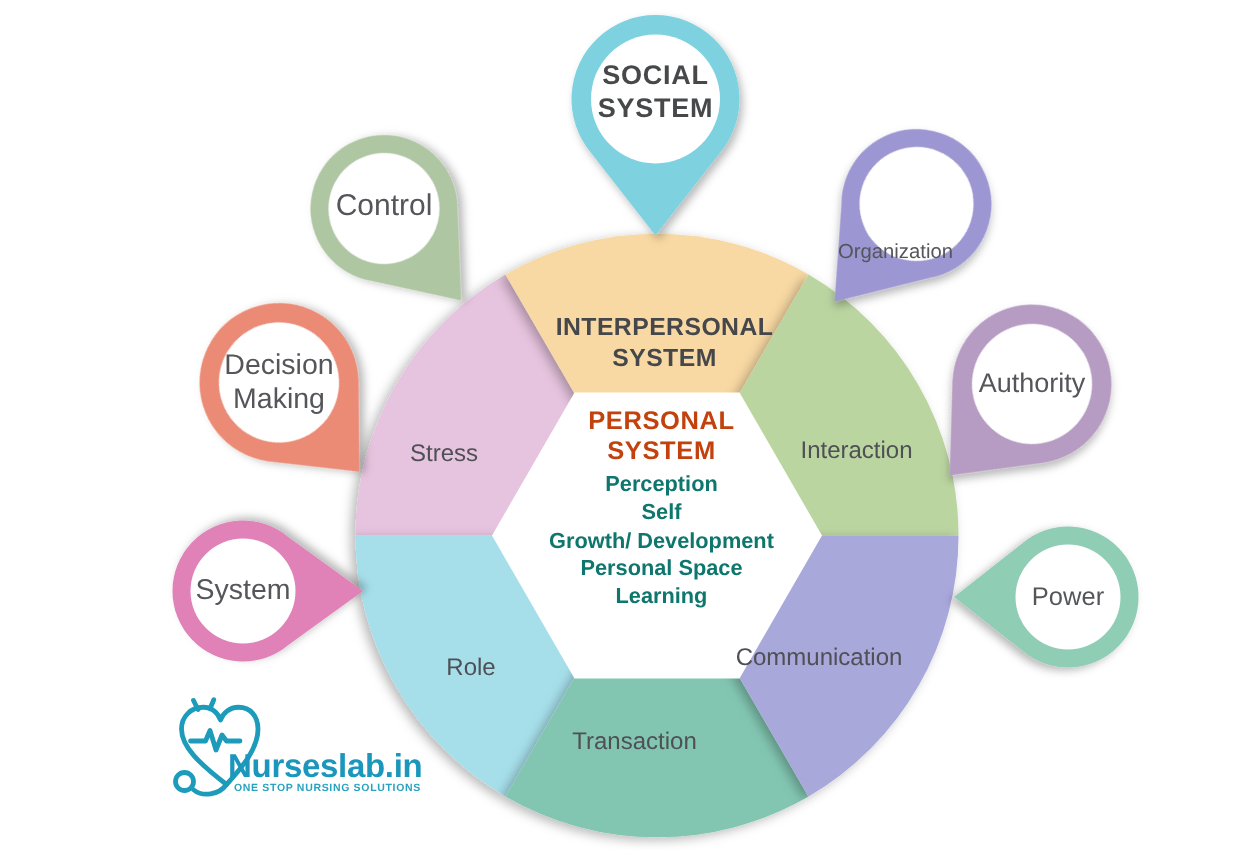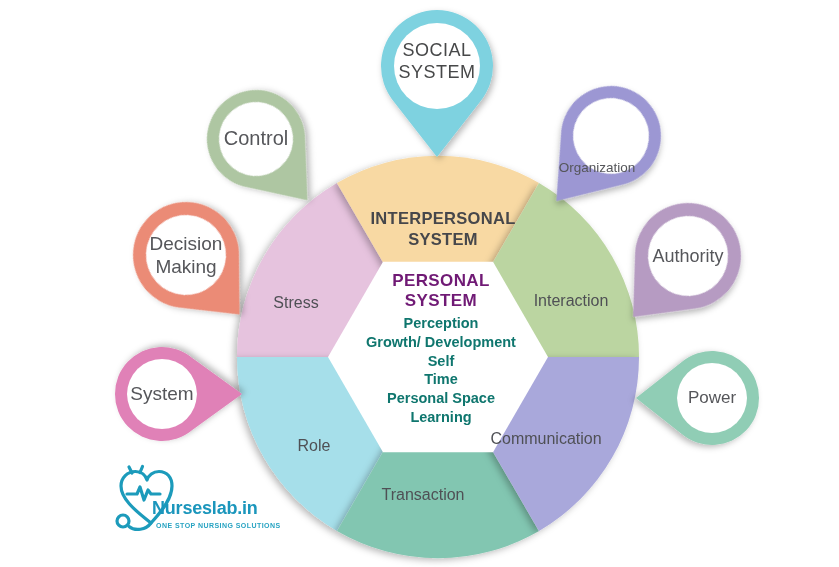--- a/index.html
+++ b/index.html
@@ -7,37 +7,37 @@
     position:relative;width:839px;height:567px;background:#ffffff;overflow:hidden;
     font-family:"Liberation Sans",sans-serif;
   }
   #diagram-svg{position:absolute;left:0;top:0;}
   .label{
     position:absolute;transform:translate(-50%,-50%);
     white-space:pre-line;text-align:center;pointer-events:none;
   }
   .page-title{font-size:23px;color:#101010;letter-spacing:-0.3px;}
   .pin-label{color:#55565a;line-height:1.15;}
-  .pin-label.social{font-weight:normal;font-size:18px;color:#474849;letter-spacing:0.5px;line-height:22px;}
+  .pin-label.social{font-weight:bold;font-size:18px;color:#474849;letter-spacing:0.5px;line-height:22px;}
   .pin-label.control{font-size:20px;}
   .pin-label.decision{font-size:19px;line-height:23px;}
   .pin-label.status{font-size:19px;}
   .pin-label.organization{font-size:13.5px;}
   .pin-label.authority{font-size:18px;}
   .pin-label.power{font-size:17px;}
   .seg-label{font-size:16px;color:#4f5055;}
   .seg-label.interpersonal{font-weight:bold;font-size:16.5px;color:#46474b;letter-spacing:0.3px;line-height:21px;}
   .center-block{
     position:absolute;left:441px;top:271px;transform:translateX(-50%);
     width:200px;text-align:center;pointer-events:none;
   }
-  .center-heading{font-weight:bold;font-size:17px;color:#701a75;letter-spacing:0.4px;line-height:20px;white-space:pre-line;margin-bottom:3px;}
+  .center-heading{font-weight:bold;font-size:17px;color:#c2410c;letter-spacing:0.4px;line-height:20px;white-space:pre-line;margin-bottom:3px;}
   .center-item{font-weight:bold;font-size:14.5px;color:#0f766e;line-height:18.8px;}
   .logo-name{
-    position:absolute;left:152px;top:498px;font-weight:bold;font-size:18px;color:#1b96bc;letter-spacing:-0.2px;
+    position:absolute;left:152px;top:498px;font-weight:bold;font-size:22px;color:#1b96bc;letter-spacing:-0.2px;
   }
   .logo-tagline{
     position:absolute;left:156px;top:522px;font-weight:bold;font-size:7px;color:#27a3c2;letter-spacing:0.45px;
   }
 </style>
 </head>
 <body>
 
 <div id="stage">
 
@@ -121,23 +121,22 @@
   <div class="label seg-label" style="left:296px;top:303px;">Stress</div>
   <div class="label seg-label" style="left:571px;top:301px;">Interaction</div>
   <div class="label seg-label" style="left:546px;top:439px;">Communication</div>
   <div class="label seg-label" style="left:423px;top:495px;">Transaction</div>
   <div class="label seg-label" style="left:314px;top:446px;">Role</div>
 
   <div class="center-block">
     <div class="center-heading">PERSONAL
 SYSTEM</div>
     <div class="center-item">Perception</div>
+    <div class="center-item">Self</div>
     <div class="center-item">Growth/ Development</div>
-    <div class="center-item">Self</div>
-    <div class="center-item">Time</div>
     <div class="center-item">Personal Space</div>
     <div class="center-item">Learning</div>
   </div>
 
   <div class="logo-name">Nurseslab.in</div>
   <div class="logo-tagline">ONE STOP NURSING SOLUTIONS</div>
 
 </div>
 
 </body></html>

